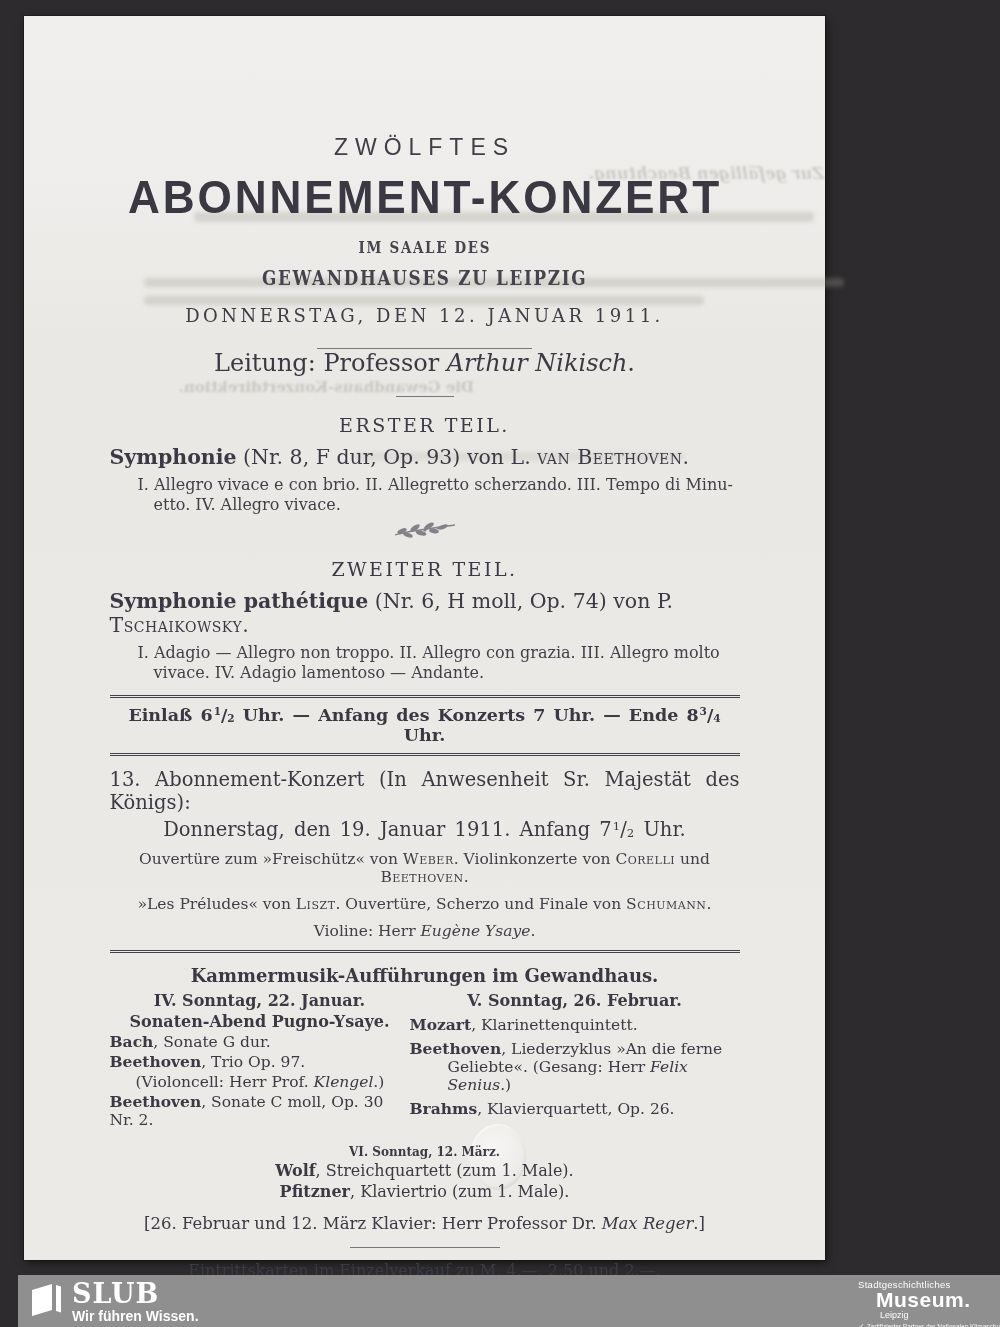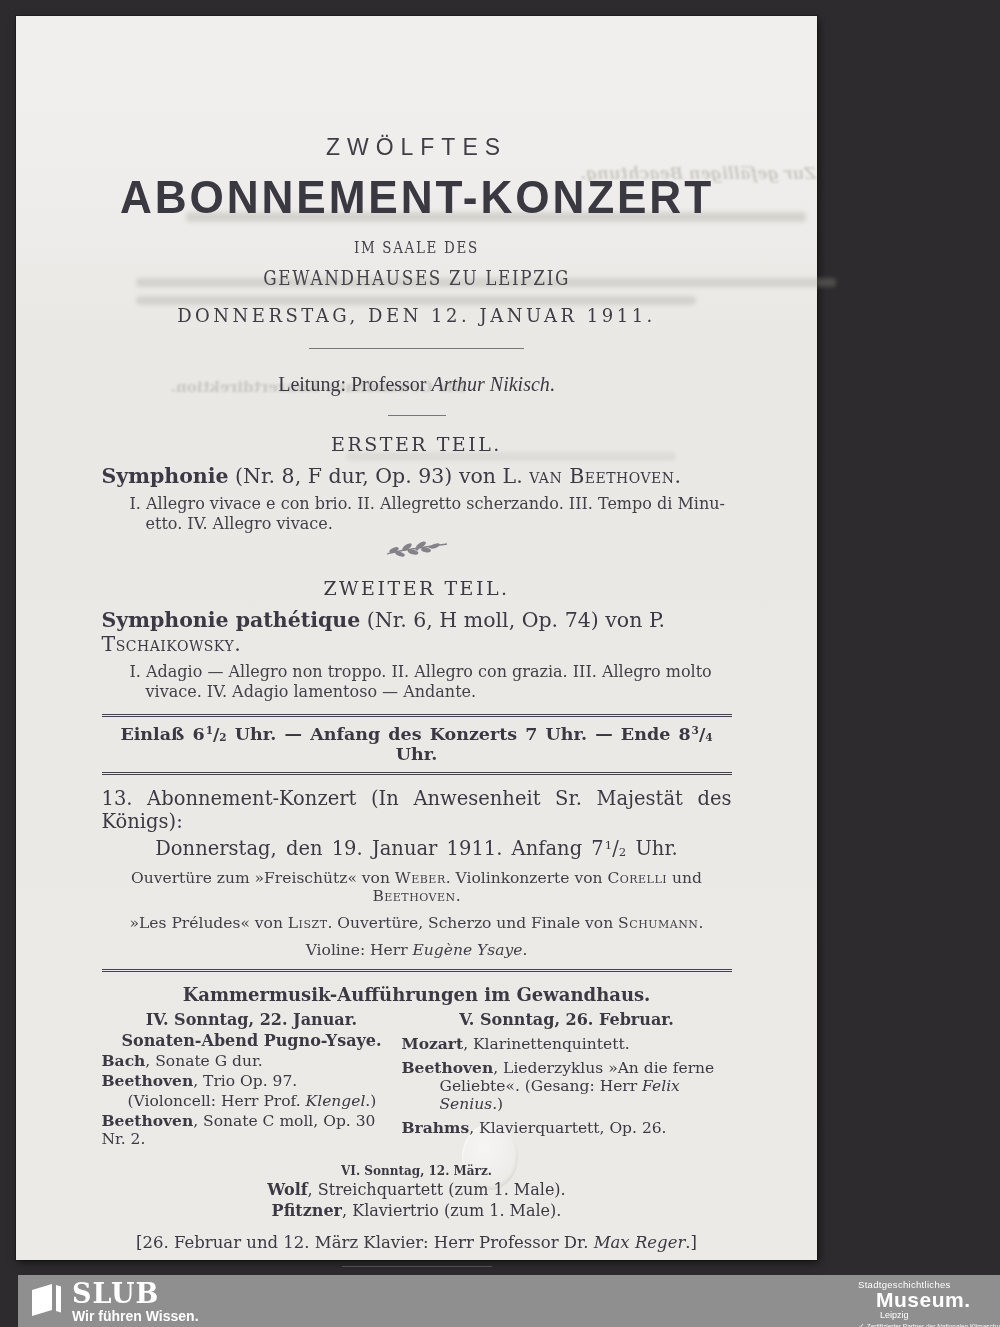--- a/index.html
+++ b/index.html
@@ -4,44 +4,44 @@
 <title>ABONNEMENT-KONZERT</title>
 <style>
   html,body{margin:0;padding:0;}
   body{
     width:1000px;height:1327px;position:relative;overflow:hidden;
     background:#2d2b2d;
     font-family:"DejaVu Serif","Liberation Serif",serif;
   }
   
   .paper{
-    position:absolute;left:16px;top:16px;width:801px;height:1244px;
+    position:absolute;left:24px;top:16px;width:801px;height:1244px;
     background:linear-gradient(180deg,#f0efed 0px,#efeeec 140px,#eae8e5 330px,#ebe9e6 700px,#eceae7 1244px);
     box-shadow:0 0 0 1px rgba(0,0,0,.25), 2px 3px 8px rgba(0,0,0,.5);
     color:#3b3943;
   }
   .content{width:630px;margin:0 auto;padding-top:118px;position:relative;}
   .center{text-align:center;}
   
   .series{font-family:"Liberation Sans",sans-serif;font-size:23px;letter-spacing:7px;color:#403e46;}
   .big-title{
     font-family:"Liberation Sans",sans-serif;font-weight:bold;font-size:46px;
     letter-spacing:3px;color:#3a3840;margin-top:9px;white-space:nowrap;
     transform:scaleX(.96);transform-origin:center;
   }
-  .venue1,.venue2{font-weight:normal;color:#45434b;}
+  .venue1,.venue2{font-weight:bold;color:#45434b;}
   .venue1{margin-top:14px;font-size:16px;}
   .venue2{margin-top:9px;font-size:20px;}
   .venue1 span.cond,.venue2 span.cond{display:inline-block;transform:scaleX(.84);letter-spacing:2px;}
   .dateline{margin-top:15px;font-size:18px;letter-spacing:3.5px;color:#3e3c44;}
   .rule{border:0;border-top:1px solid #5b5961;margin:0 auto;opacity:.8;}
   .rule1{width:215px;margin-top:22px;}
   .rule2{width:58px;margin-top:19px;}
   .rule3{width:150px;margin-top:14px;}
-  .conductor{margin-top:24px;font-size:20px;font-family:Liberation Serif, serif;}
+  .conductor{margin-top:0;font-size:24px;}
   
   .part-heading{margin-top:17px;font-size:19px;letter-spacing:2.5px;}
   .work{margin-top:9px;font-size:20.5px;text-align:left;}
   .movements{font-size:16px;text-align:left;color:#413f47;line-height:18px;}
   .mv1{margin-top:7px;padding-left:28px;}
   .mv2{margin-top:2px;padding-left:44px;}
   .ornament{margin-top:5px;height:22px;}
   
   .band{
     margin-top:13px;border-top:3px double #43414b;border-bottom:3px double #43414b;

